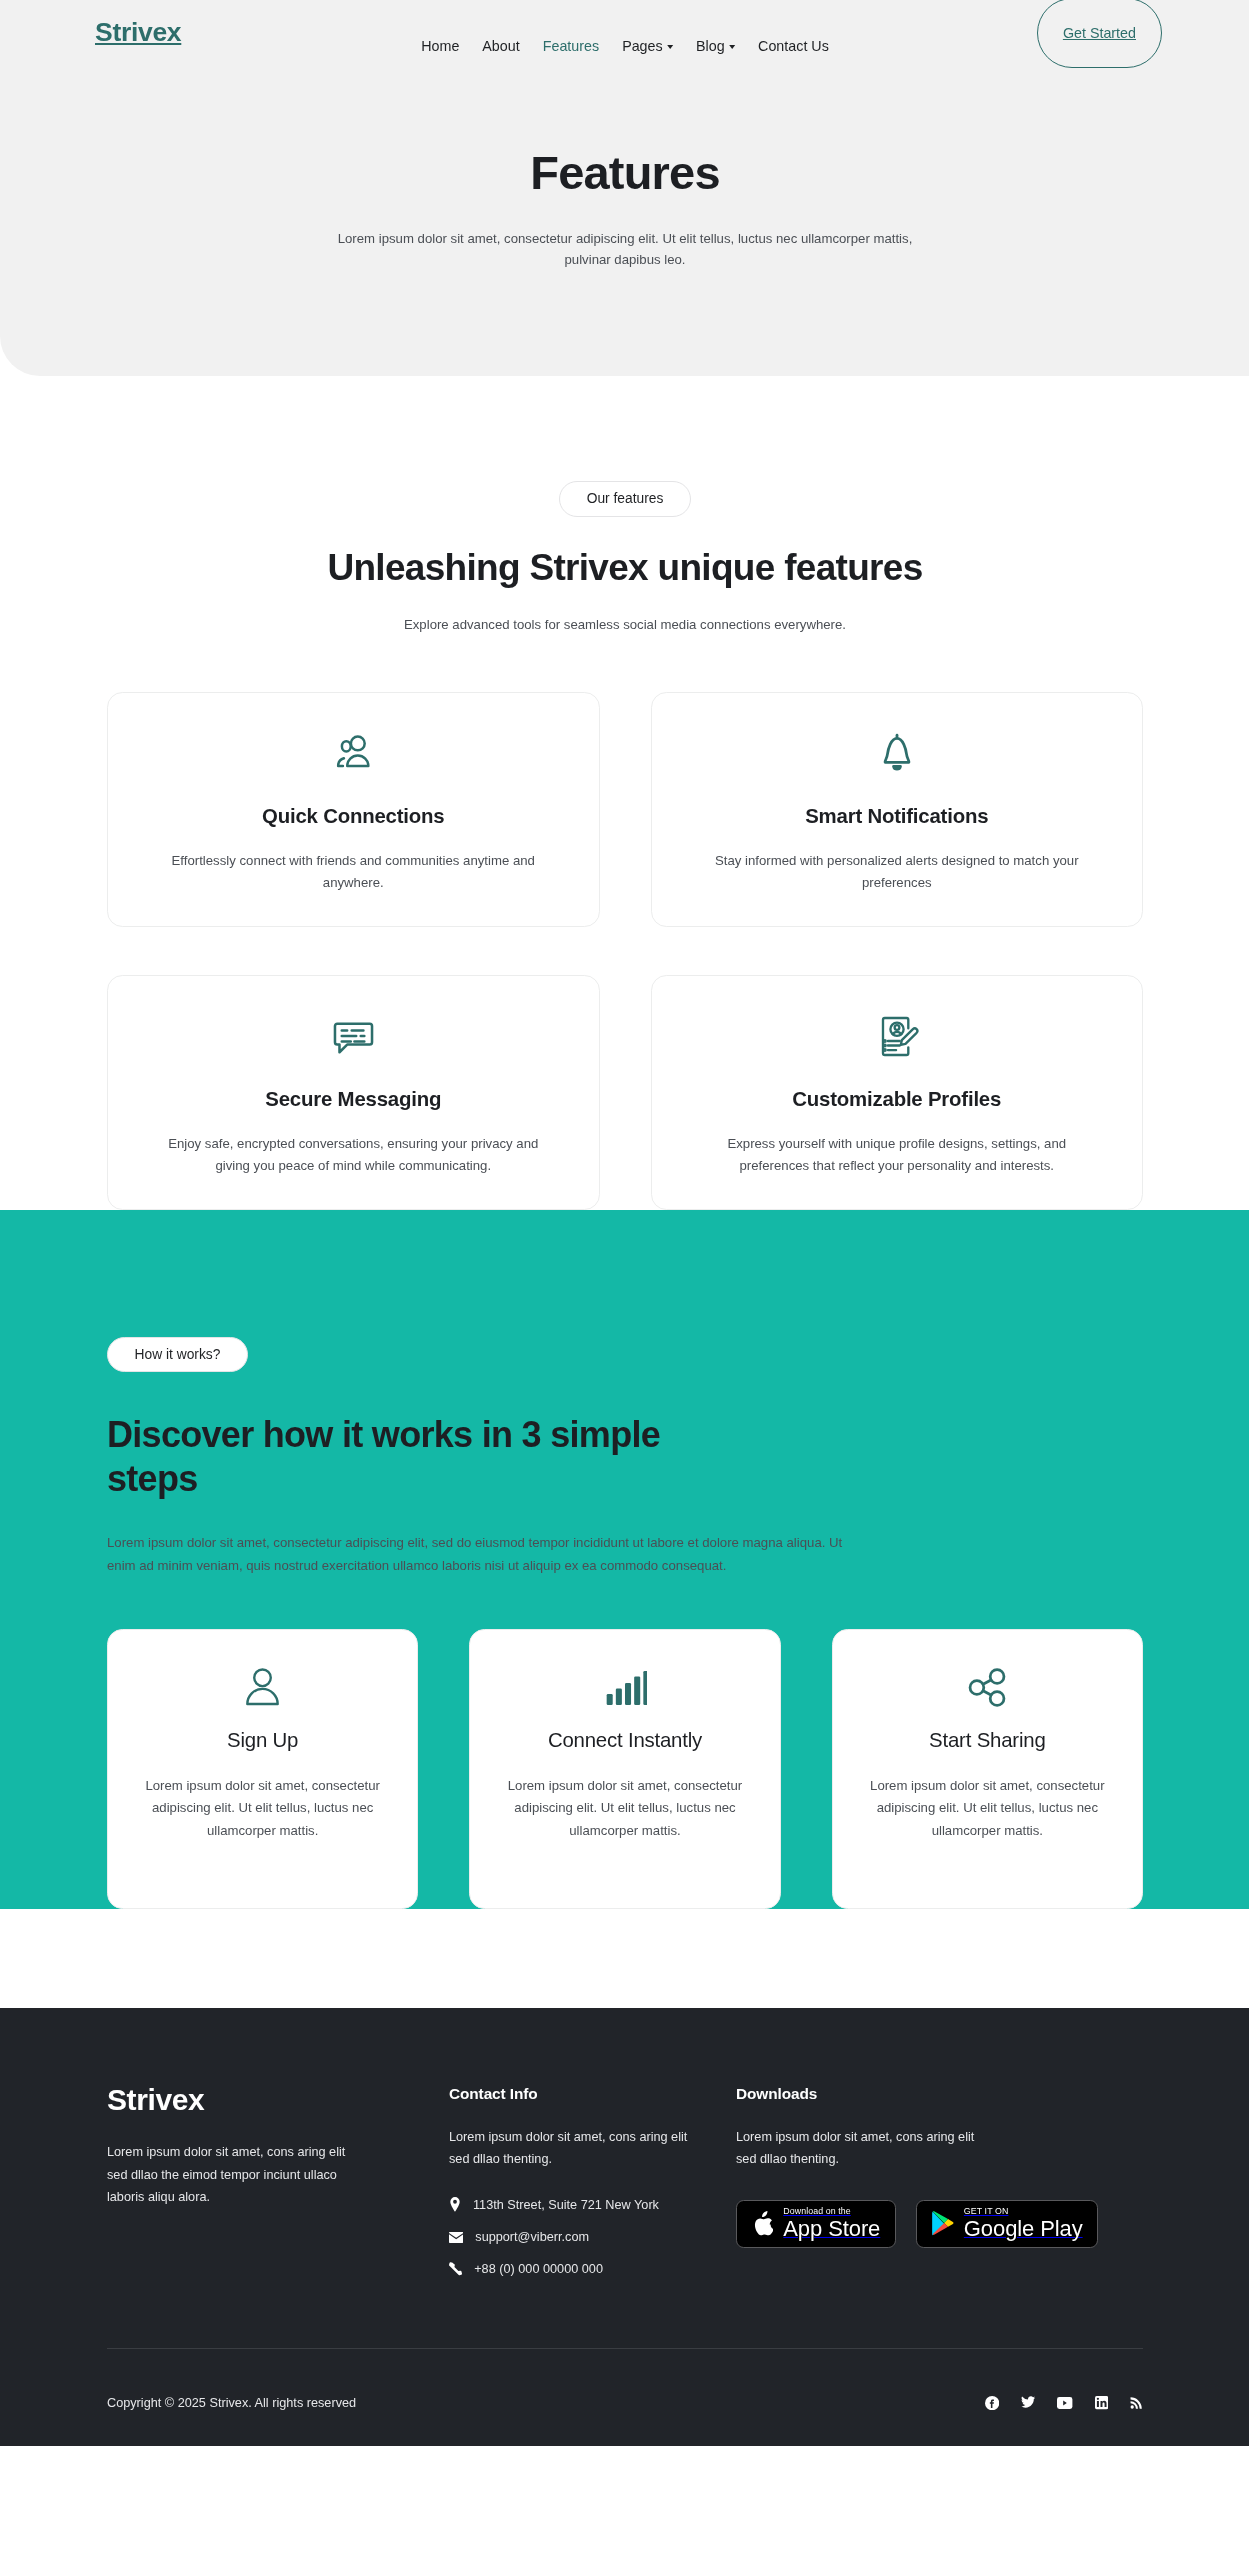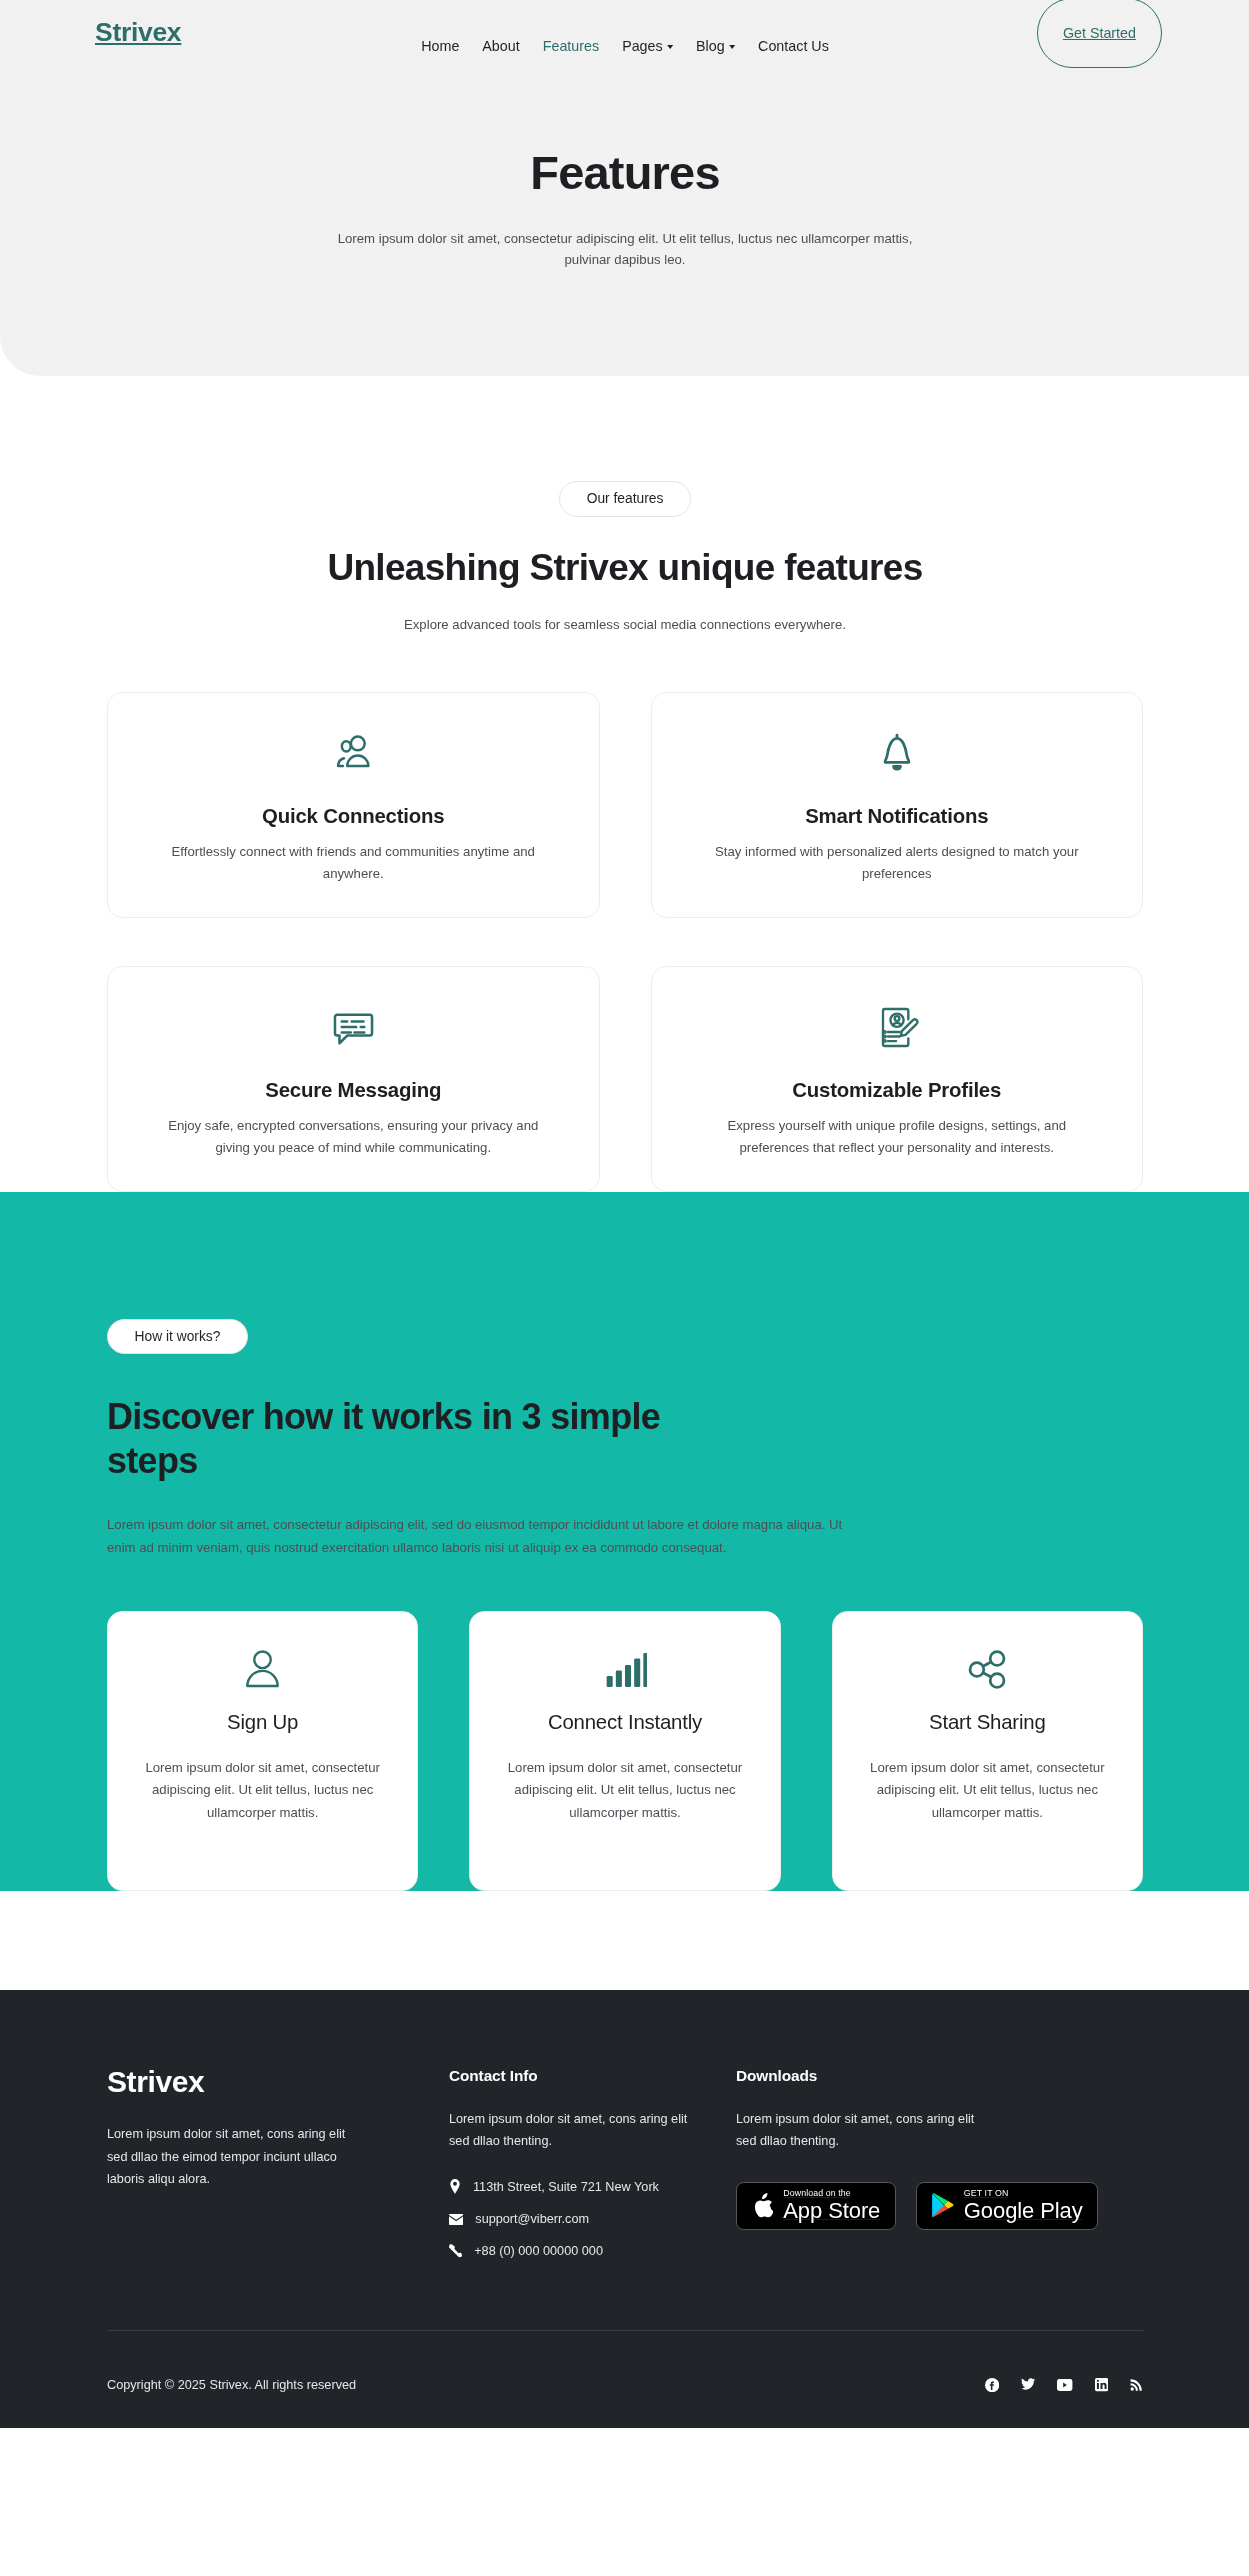--- a/index.html
+++ b/index.html
@@ -150,21 +150,21 @@
   }
   .f-icon { height: 53px; display: flex; align-items: center; justify-content: center; }
   .f-title {
     margin-top: 25px;
     font-size: 20.4px;
     font-weight: 700;
     color: #1d1f23;
     letter-spacing: -0.2px;
   }
   .f-desc {
-    margin-top: 13px;
+    margin-top: 22px;
     font-size: 13.2px;
     line-height: 1.66;
     color: #4b4f55;
   }
 
   
   .section-how {
     background: #14b8a6;
     padding: 127px 0 0 0;
   }

